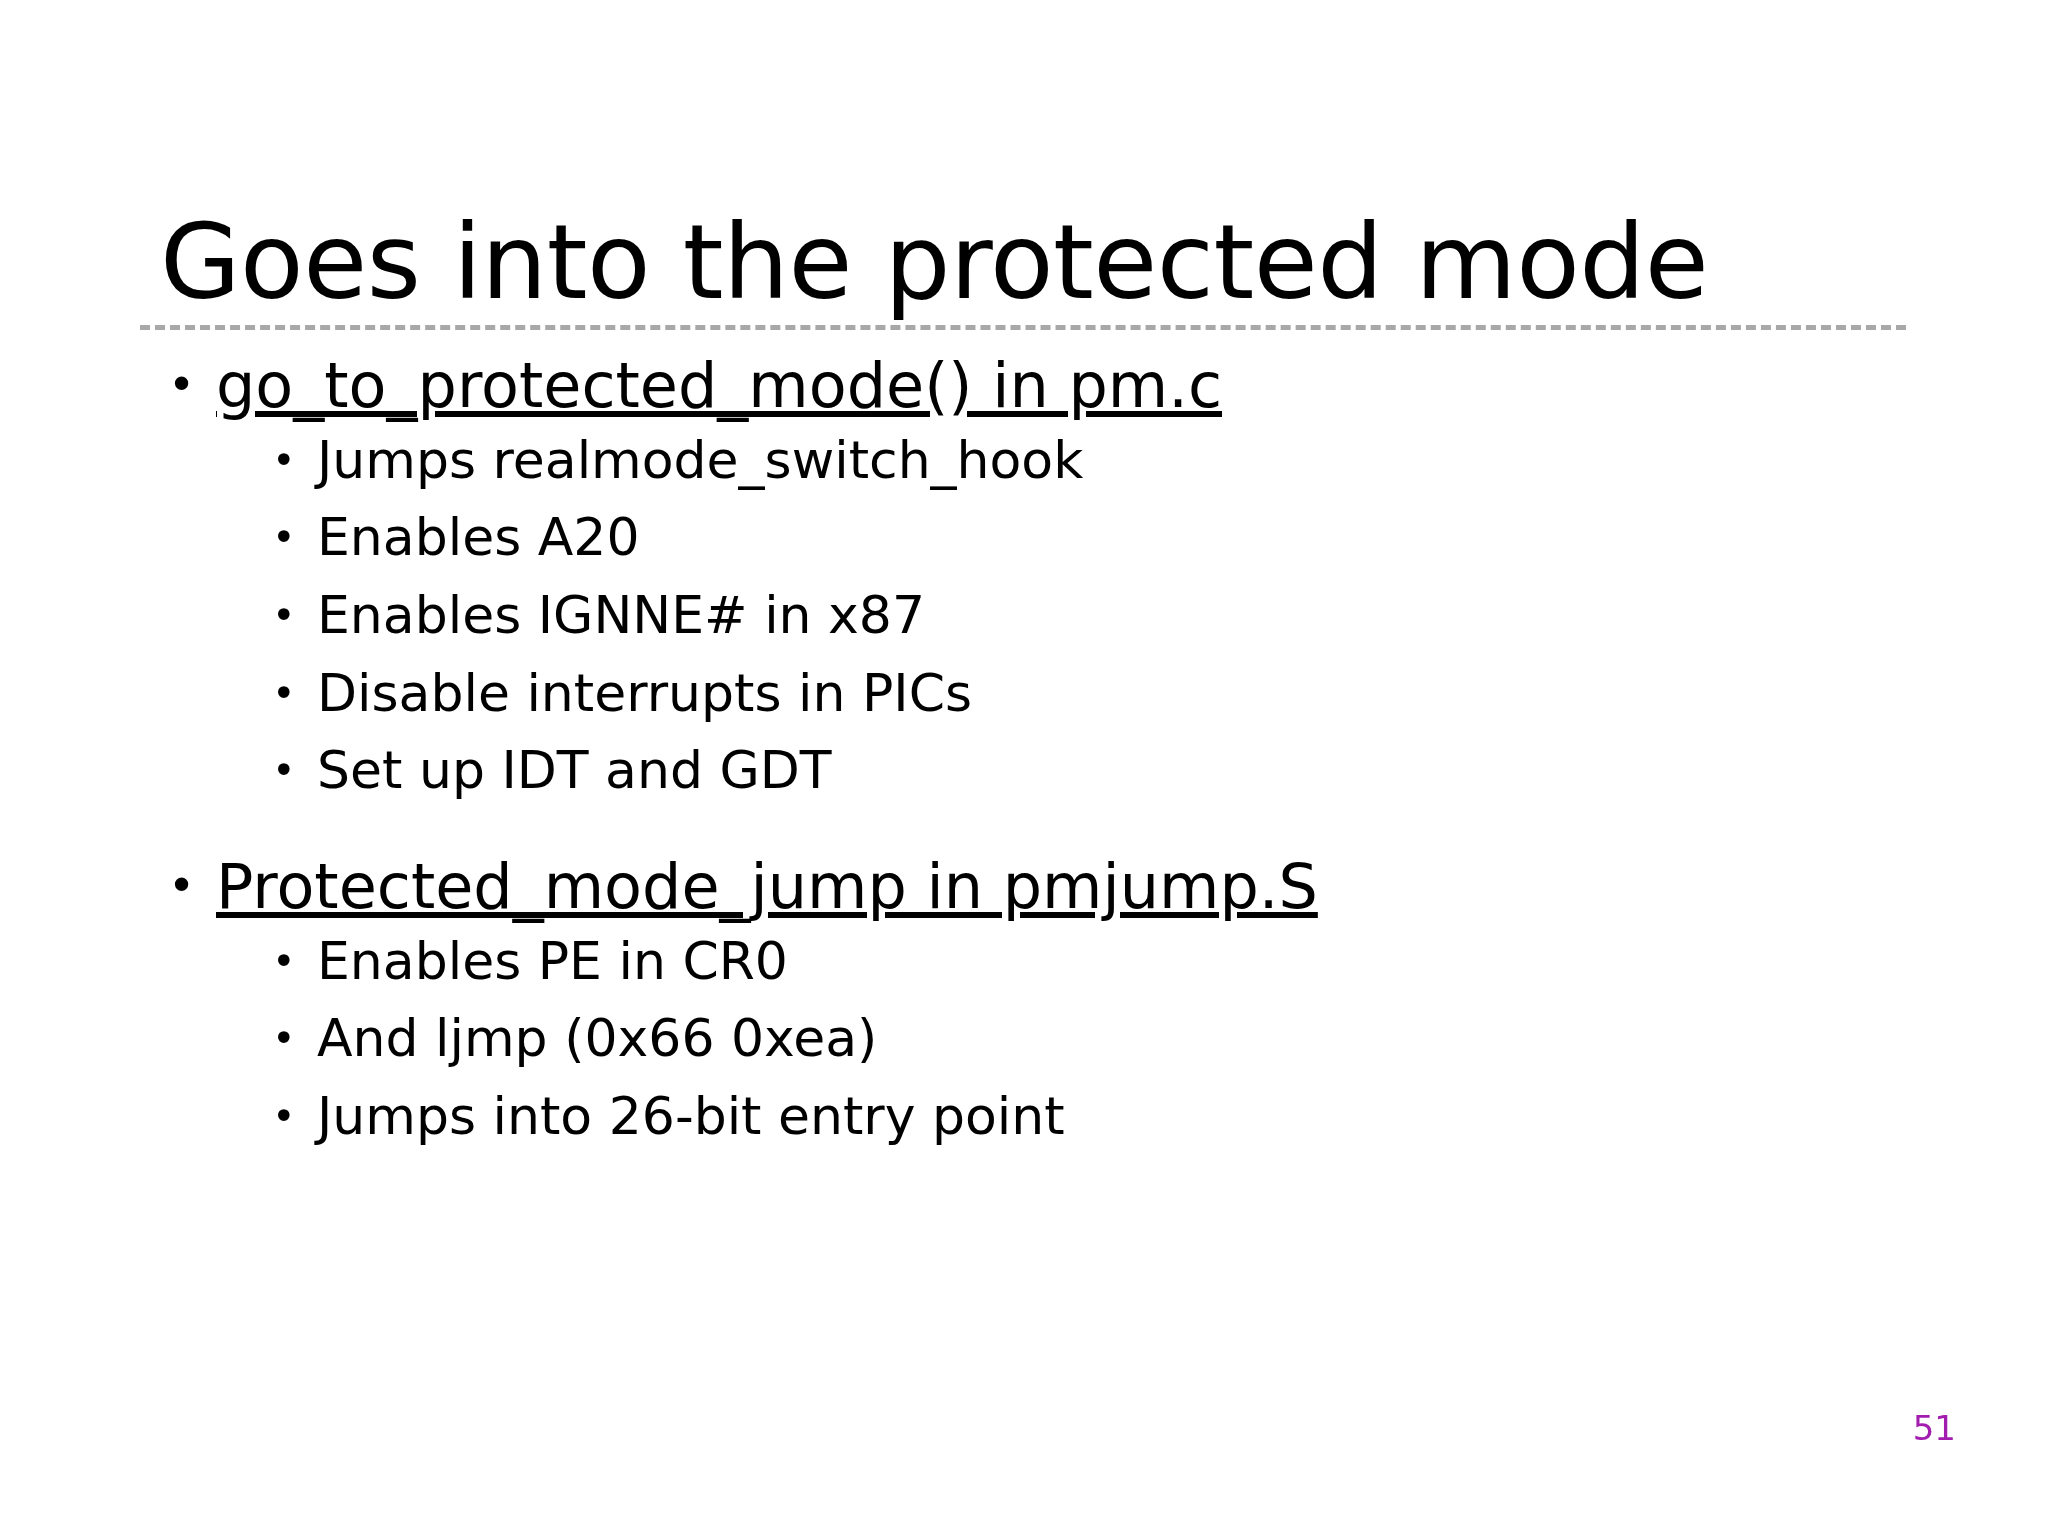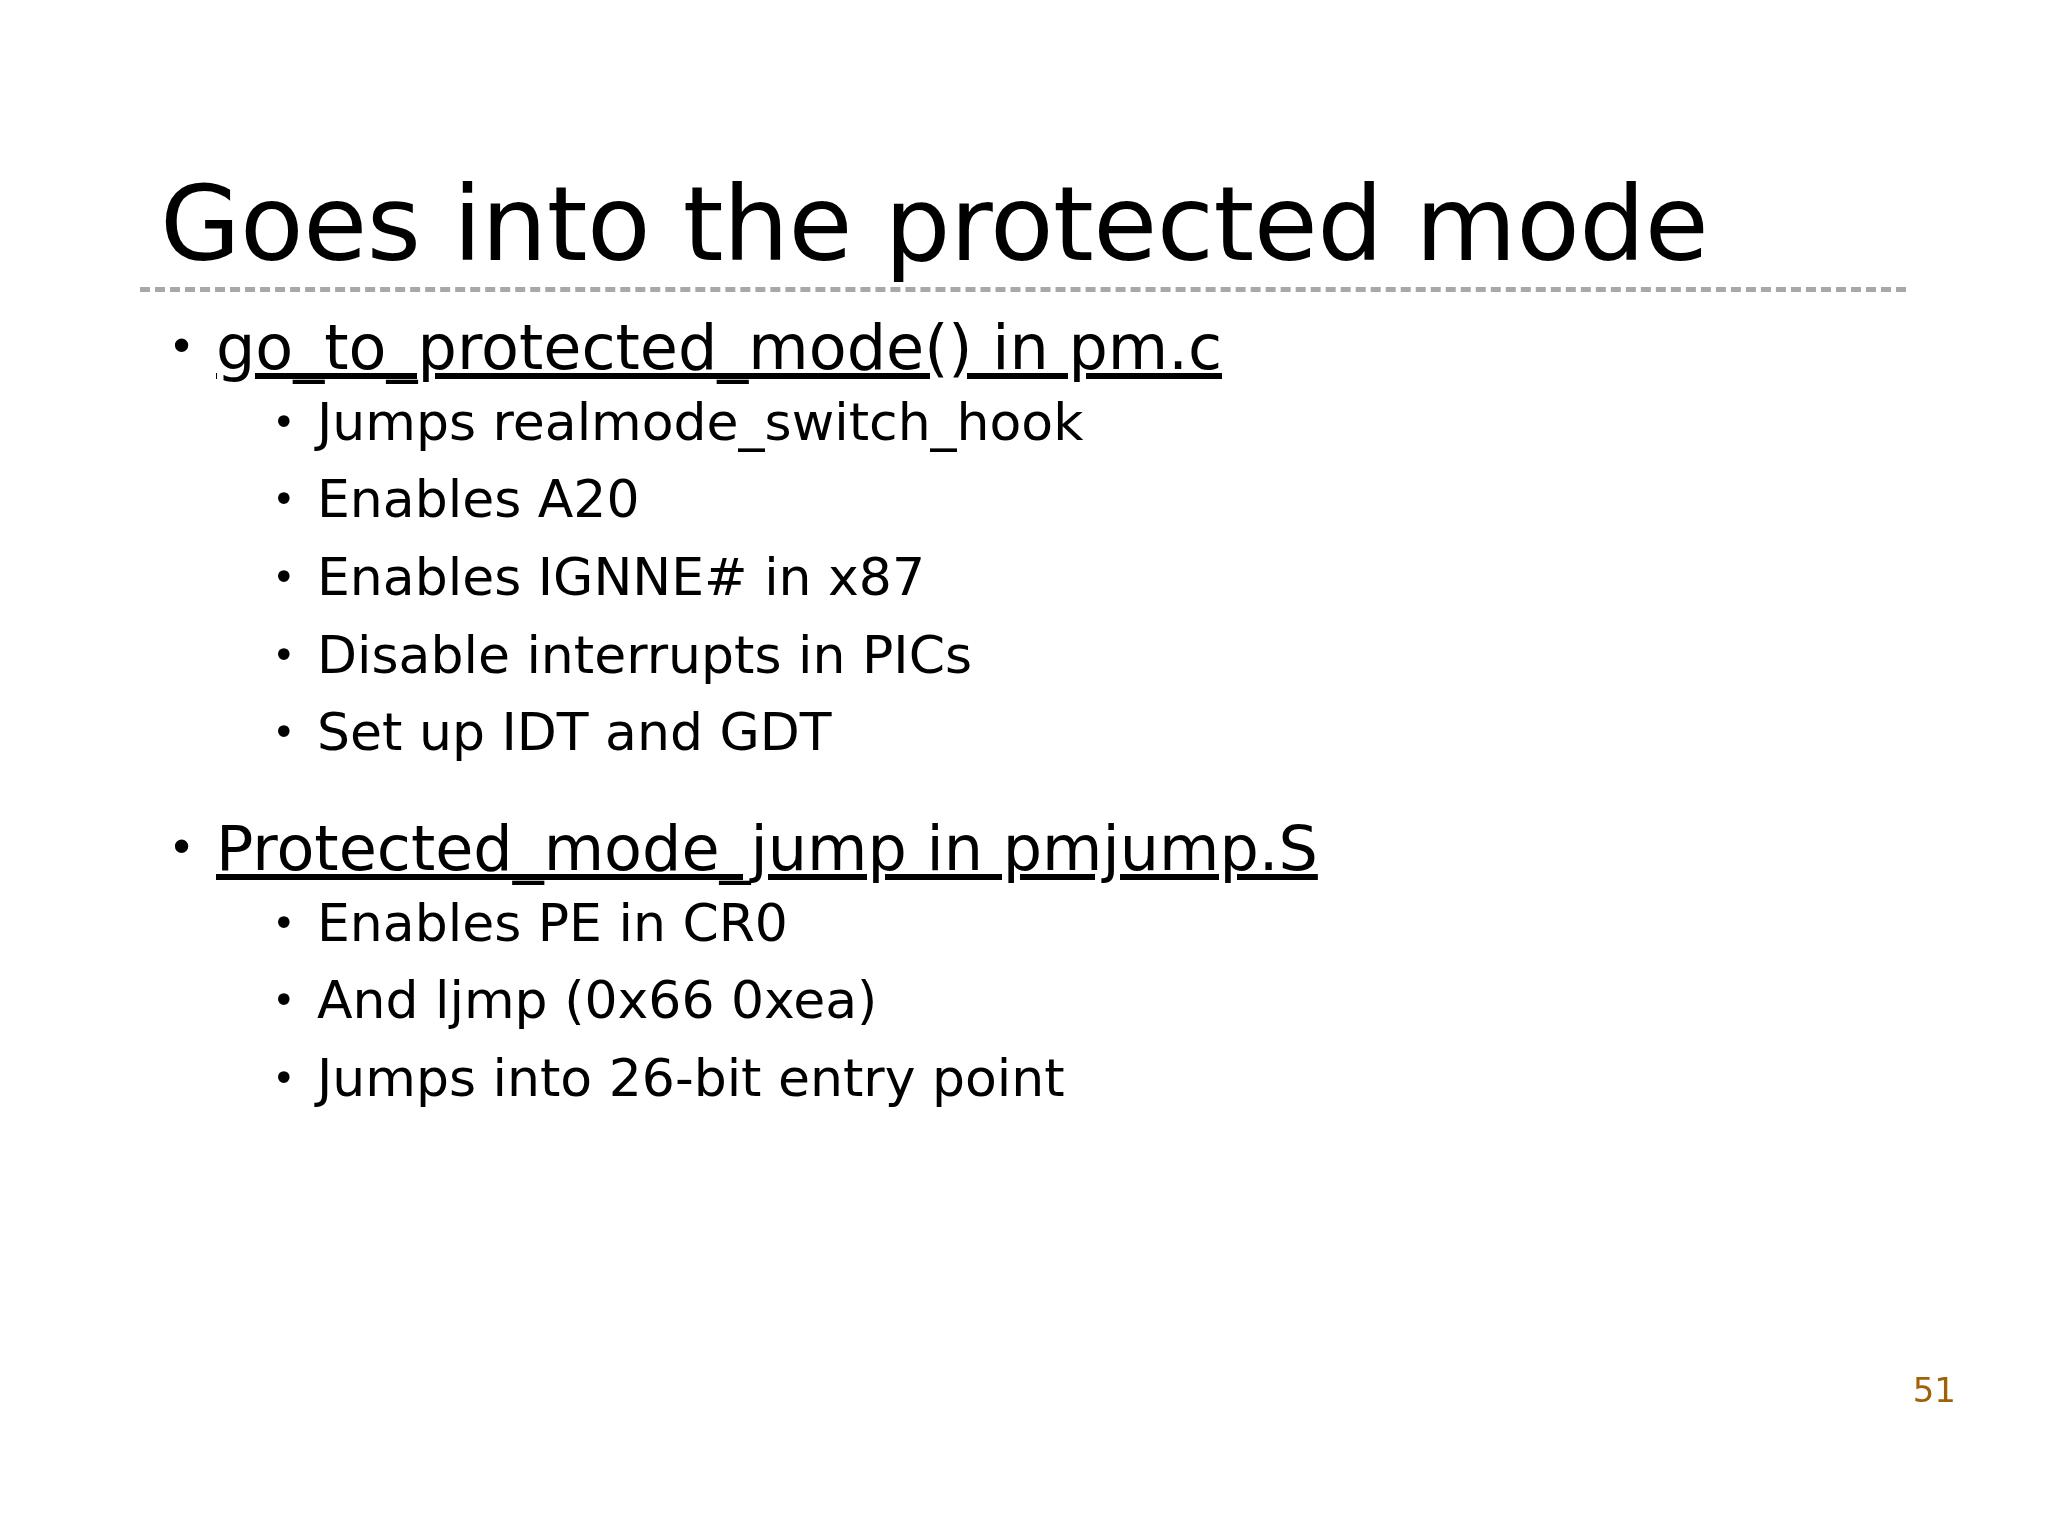--- a/index.html
+++ b/index.html
@@ -10,20 +10,21 @@
   }
   body {
     font-family: "DejaVu Sans", "Liberation Sans", sans-serif;
   }
   .slide {
     position: relative;
     width: 2048px;
     height: 1436px;
     background: #ffffff;
     overflow: hidden;
+    margin-top: 38px;
   }
 
   
   .slide-title {
     position: absolute;
     left: 160px;
     top: 96px;
     width: 1760px;
     font-family: "DejaVu Sans", "Liberation Sans", sans-serif;
     font-size: 104px;
@@ -98,21 +99,21 @@
   }
 
   .group-gap { height: 34px; }
 
   
   .page-number {
     position: absolute;
     right: 92px;
     bottom: 26px;
     font-size: 34px;
-    color: #a16207;
+    color: #a21caf;
     font-family: "DejaVu Sans", "Liberation Sans", sans-serif;
   }
 </style>
 </head>
 <body>
 
 <div class="slide">
 
   <h1 class="slide-title">Goes into the protected mode</h1>
 

